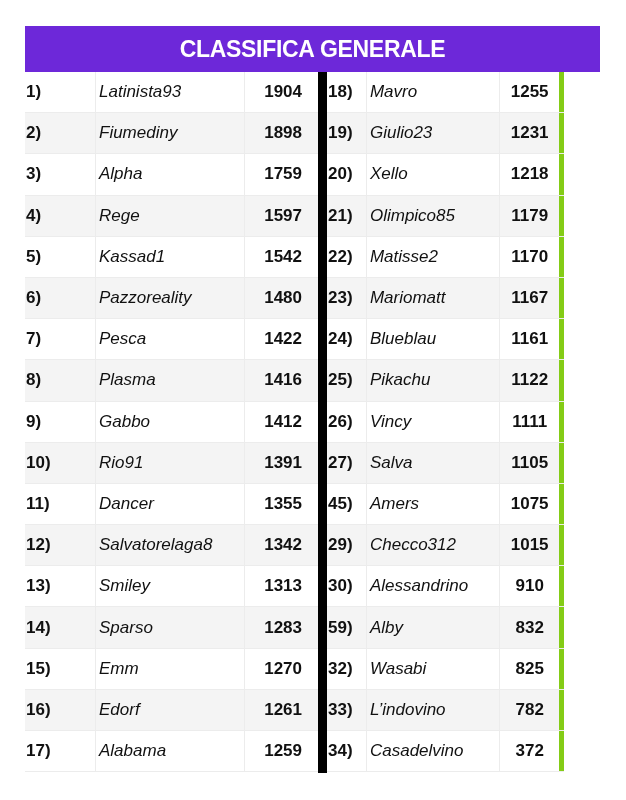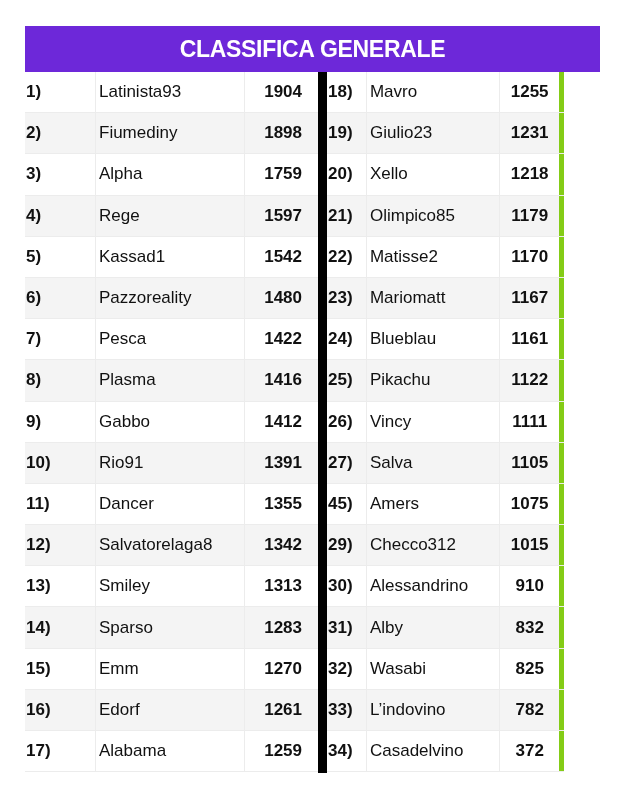--- a/index.html
+++ b/index.html
@@ -10,21 +10,21 @@
     display:flex; align-items:center; justify-content:center; letter-spacing:-0.3px;
   }
   .tbl { position:absolute; top:72px; }
   .tbl.left { left:25px; width:293px; }
   .tbl.right { left:327px; width:237px; }
   .divider { position:absolute; left:318px; top:72px; width:9px; height:701px; background:#000; }
   .row { display:flex; height:41.2px; align-items:center; border-bottom:1px solid #ececec; box-sizing:border-box; font-size:17px; }
   .row.alt { background:#f4f4f4; }
   .row.even { background:#ffffff; }
   .rank { font-weight:bold; box-sizing:border-box; height:100%; display:flex; align-items:center; border-right:1px solid #ececec; }
-  .name { box-sizing:border-box; height:100%; display:flex; align-items:center; padding-left:3px; border-right:1px solid #ececec; }
+  .name { box-sizing:border-box; height:100%; display:flex; align-items:center; padding-left:3px; border-right:1px solid #ececec;font-style:italic; }
   .pts { font-weight:bold; box-sizing:border-box; height:100%; display:flex; align-items:center; justify-content:center; }
   .left .rank { width:71px; padding-left:1px; }
   .left .name { width:149px; }
   .left .pts { width:73px; justify-content:flex-end; padding-right:16px; }
   .right .rank { width:46px; padding-left:1px; }
   .right .name { width:154px; }
   .right .pts { width:73px; border-right:5px solid #84cc16; }
 </style>
 </head>
 <body>
@@ -179,21 +179,21 @@
       <div class="rank">29)</div>
       <div class="name">Checco312</div>
       <div class="pts">1015</div>
     </div>
     <div class="row even">
       <div class="rank">30)</div>
       <div class="name">Alessandrino</div>
       <div class="pts">910</div>
     </div>
     <div class="row alt">
-      <div class="rank">31)</div>
+      <div class="rank">59)</div>
       <div class="name">Alby</div>
       <div class="pts">832</div>
     </div>
     <div class="row even">
       <div class="rank">32)</div>
       <div class="name">Wasabi</div>
       <div class="pts">825</div>
     </div>
     <div class="row alt">
       <div class="rank">33)</div>

